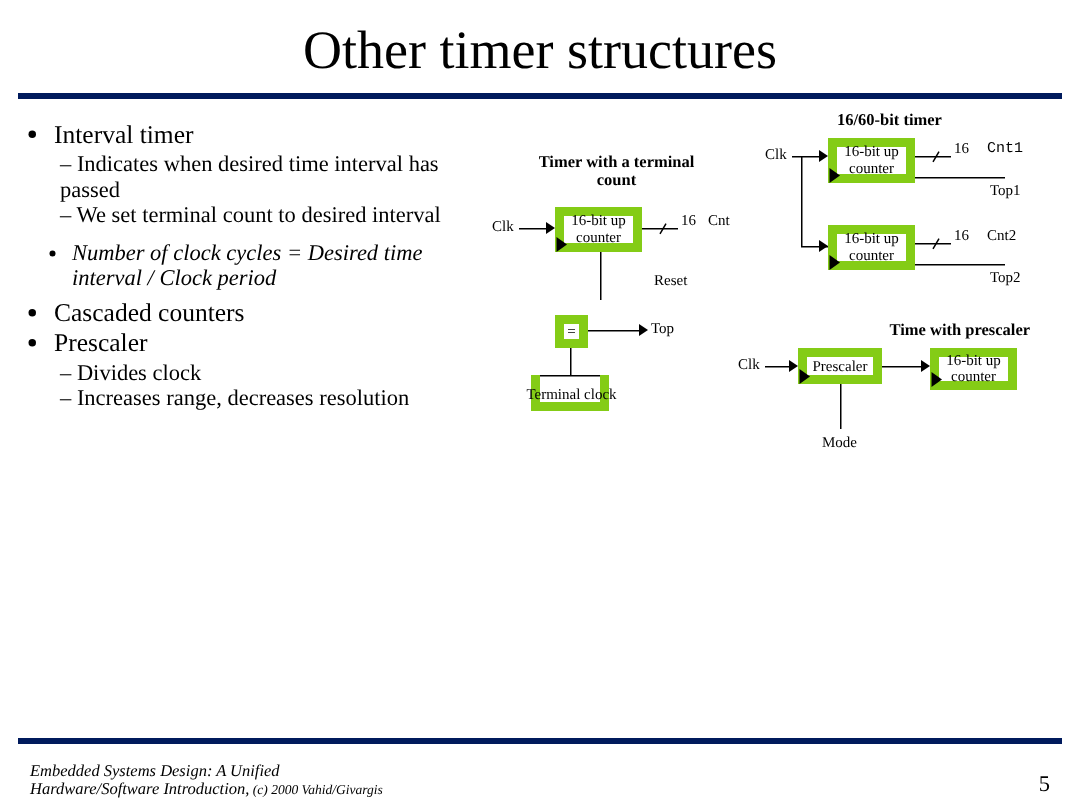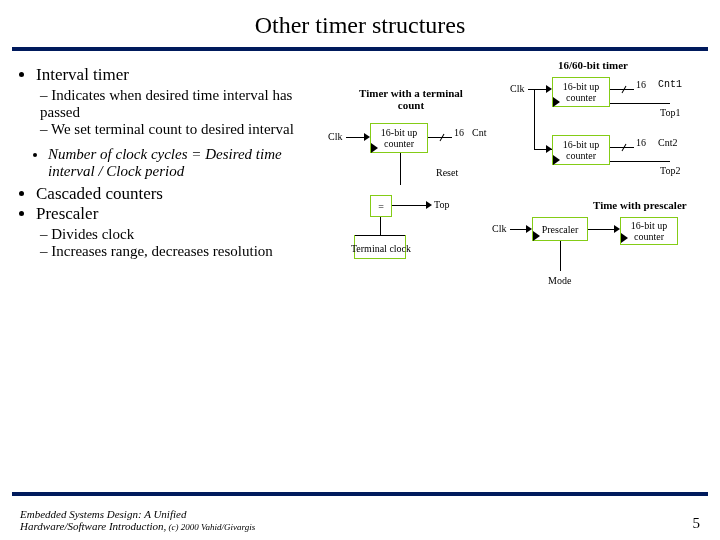--- a/index.html
+++ b/index.html
@@ -7,21 +7,21 @@
     margin: 0;
     width: 720px;
     height: 540px;
     font-family: "Times New Roman", serif;
     color: #000;
     position: relative;
     background: #fff;
   }
   .title {
     text-align: center;
-    font-size: 24px;
+    font-size: 36px;
     padding-top: 12px;
     padding-bottom: 8px;
   }
   .hr-thick {
     height: 4px;
     background: #001a5c;
     margin: 0 12px;
   }
   .content {
     display: flex;
@@ -61,21 +61,21 @@
     left: 12px;
     right: 12px;
     height: 4px;
     background: #001a5c;
   }
   
   .lbl { position: absolute; font-size: 10px; white-space: nowrap; }
   .lbl.b { font-weight: bold; font-size: 11px; }
   .box {
     position: absolute;
-    border: 1px solid #84cc16;
+    border: 6px solid #84cc16;
     text-align: center;
     display: flex;
     align-items: center;
     justify-content: center;
     font-size: 10px;
     background: #fff;
     line-height: 1.1;
   }
   .tri {
     position: absolute;

